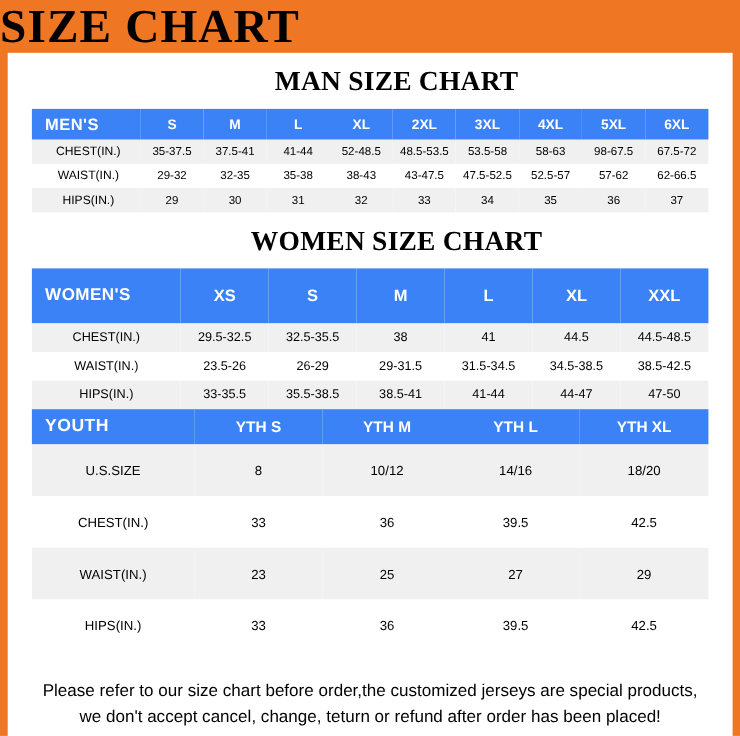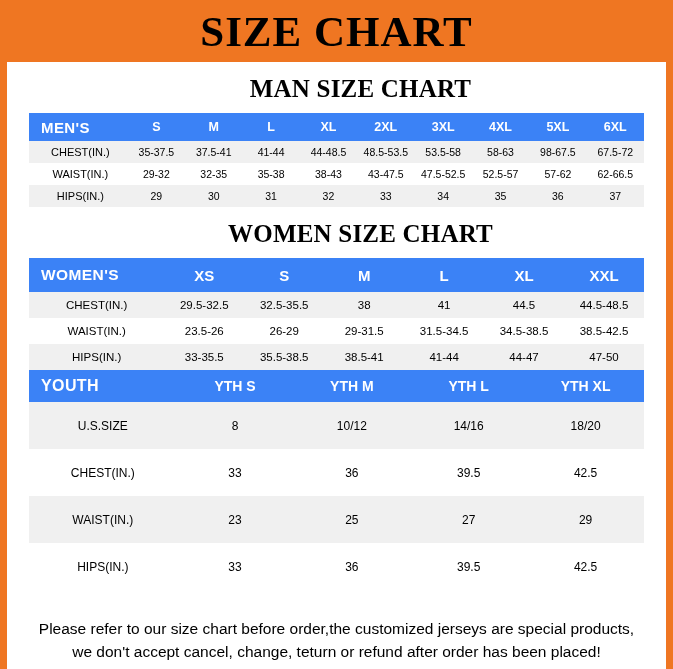--- a/index.html
+++ b/index.html
@@ -18,24 +18,24 @@
     width: 673px;
     height: 669px;
     background: #ffffff;
     box-sizing: border-box;
     border-left: 7px solid #ef7622;
     border-right: 7px solid #ef7622;
   }
   
   .banner {
     background: #ef7622;
-    height: 62px;
+    height: 48px;
     display: flex;
     align-items: center;
-    justify-content: center;
+    justify-content: flex-start;
     margin: 0 -7px;
   }
   .banner-title {
     font-family: "Liberation Serif", serif;
     font-weight: bold;
     font-size: 43px;
     letter-spacing: 1px;
     color: #000000;
     line-height: 1;
   }
@@ -92,21 +92,21 @@
   }
   .first-col-label {
     text-align: center;
     font-size: 11px;
   }
   
   #men-table .hdr-row th.first-col { font-size: 15px; }
   #men-table td { font-size: 10.5px; }
   #men-table .first-col-label { font-size: 11px; padding-left: 4px; }
   
-  #women-table .hdr-row th { height: 34px; font-size: 15px; }
+  #women-table .hdr-row th { height: 50px; font-size: 15px; }
   #women-table .hdr-row th.first-col { font-size: 15.5px; }
   #women-table td { height: 26px; font-size: 11.5px; }
   #women-table .first-col-label { text-align: center; }
   
   #youth-table .hdr-row th { height: 32px; font-size: 14px; }
   #youth-table .hdr-row th.first-col { font-size: 16px; }
   #youth-table td { height: 47px; font-size: 12px; }
   
   .footer-note {
     position: absolute;
@@ -156,21 +156,21 @@
         <th>3XL</th>
         <th>4XL</th>
         <th>5XL</th>
         <th>6XL</th>
       </tr>
       <tr class="row-light">
         <td class="first-col-label">CHEST(IN.)</td>
         <td>35-37.5</td>
         <td>37.5-41</td>
         <td>41-44</td>
-        <td>44-48.5</td>
+        <td>52-48.5</td>
         <td>48.5-53.5</td>
         <td>53.5-58</td>
         <td>58-63</td>
         <td>98-67.5</td>
         <td>67.5-72</td>
       </tr>
       <tr class="row-white">
         <td class="first-col-label">WAIST(IN.)</td>
         <td>29-32</td>
         <td>32-35</td>

